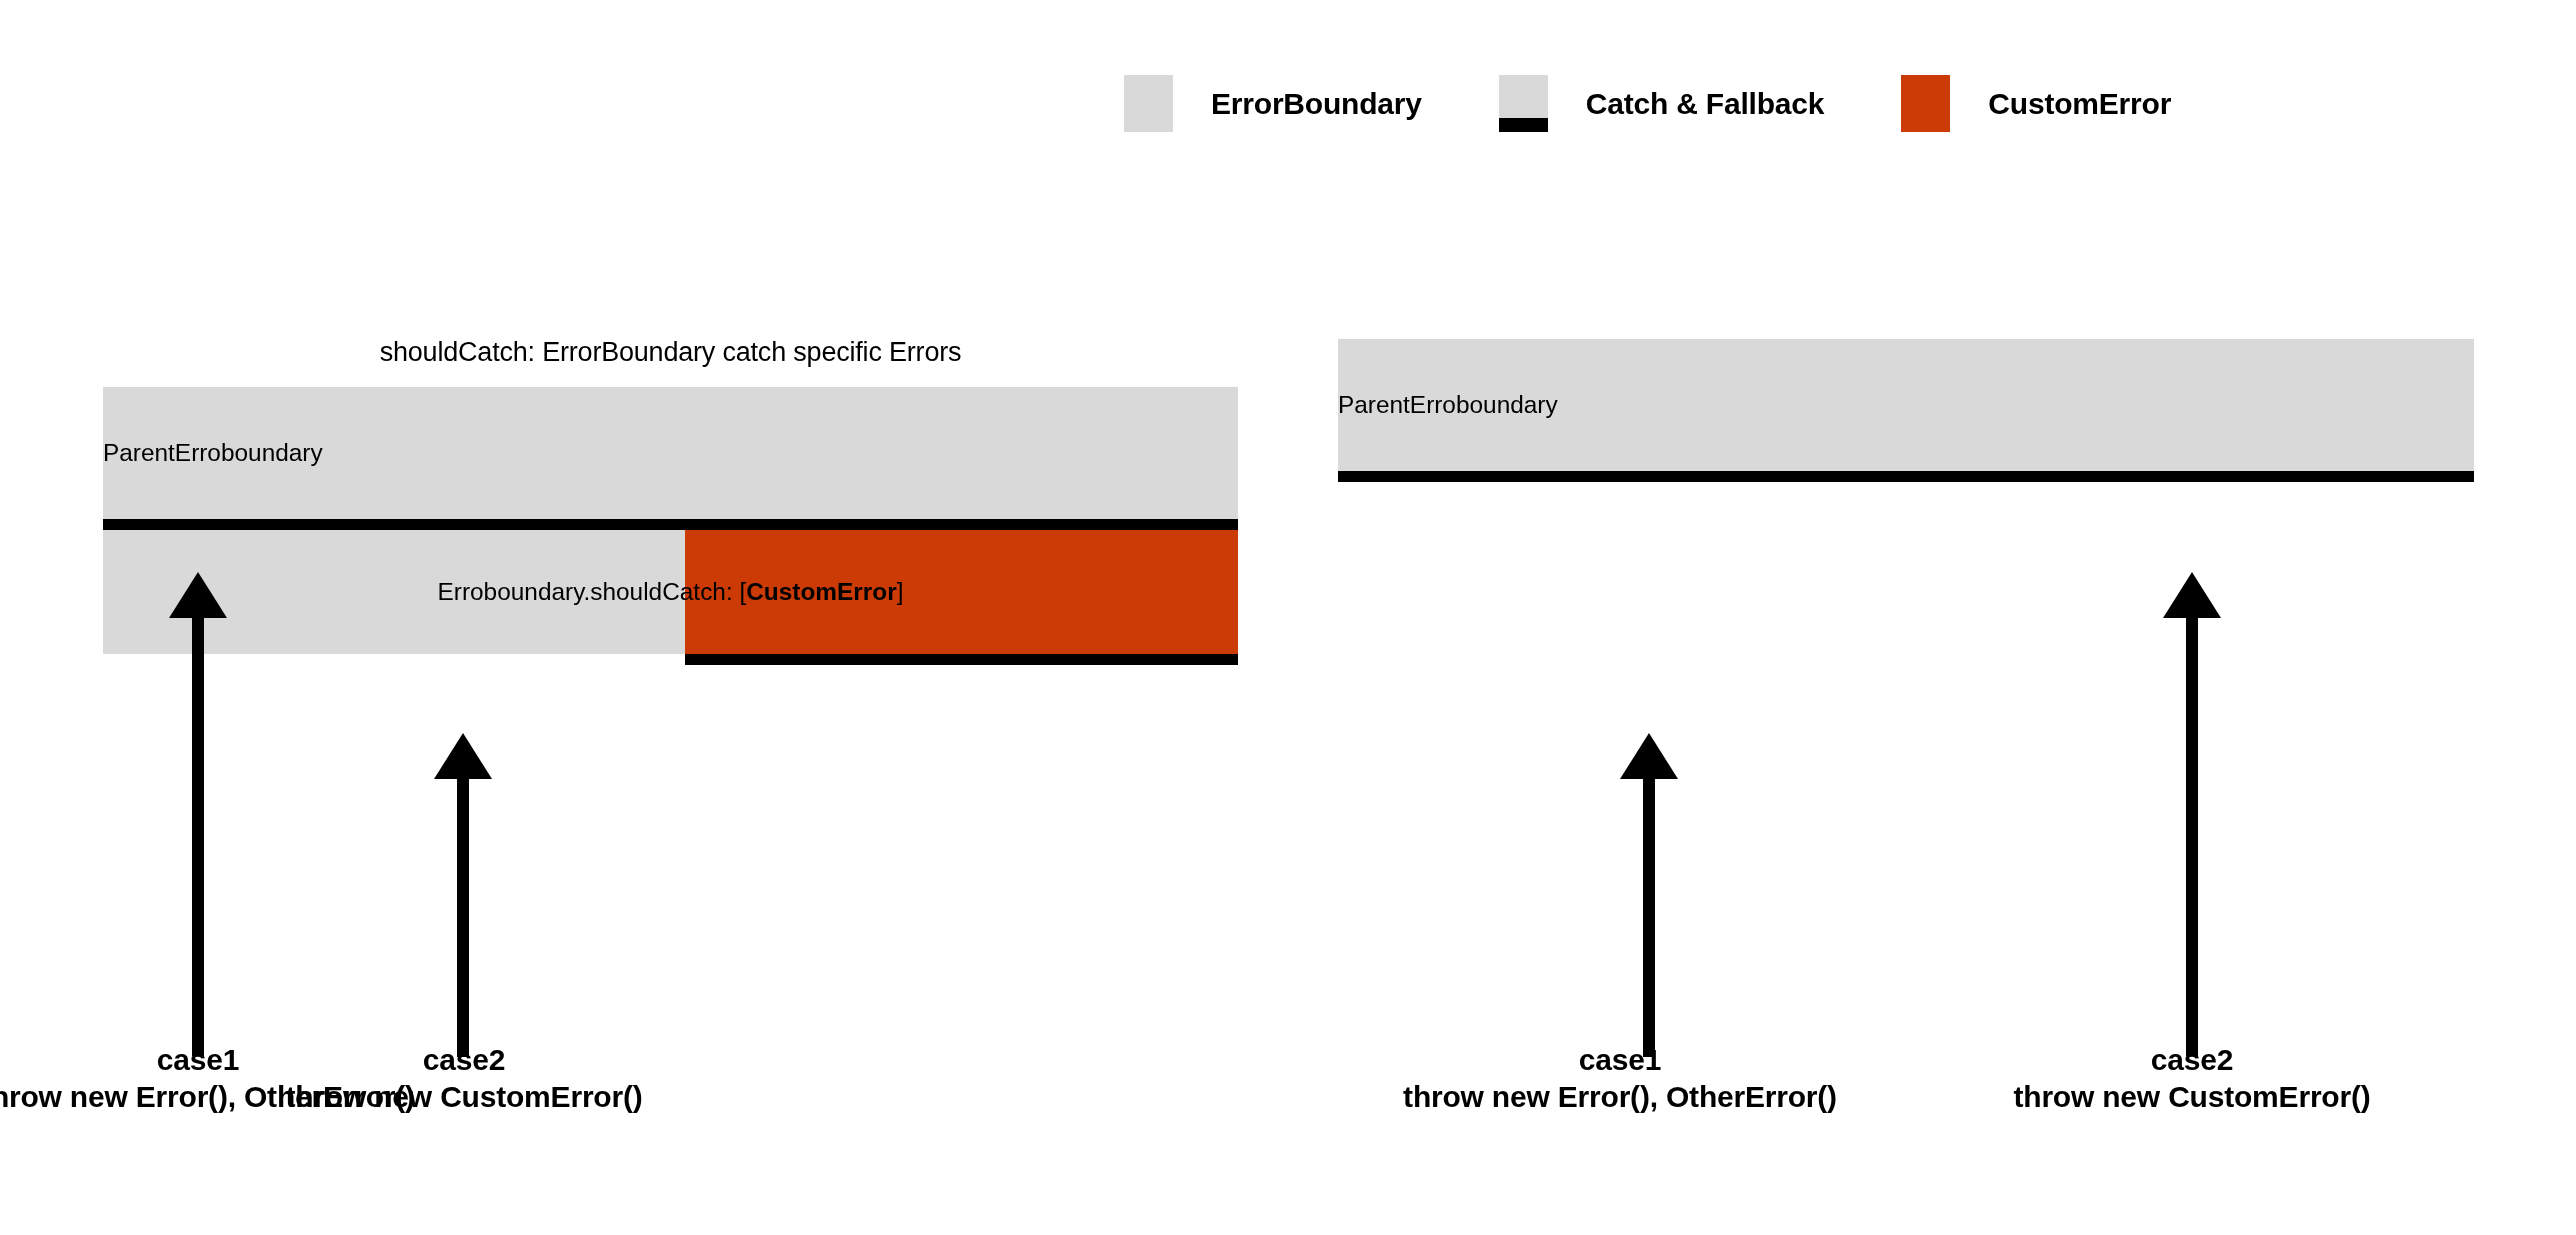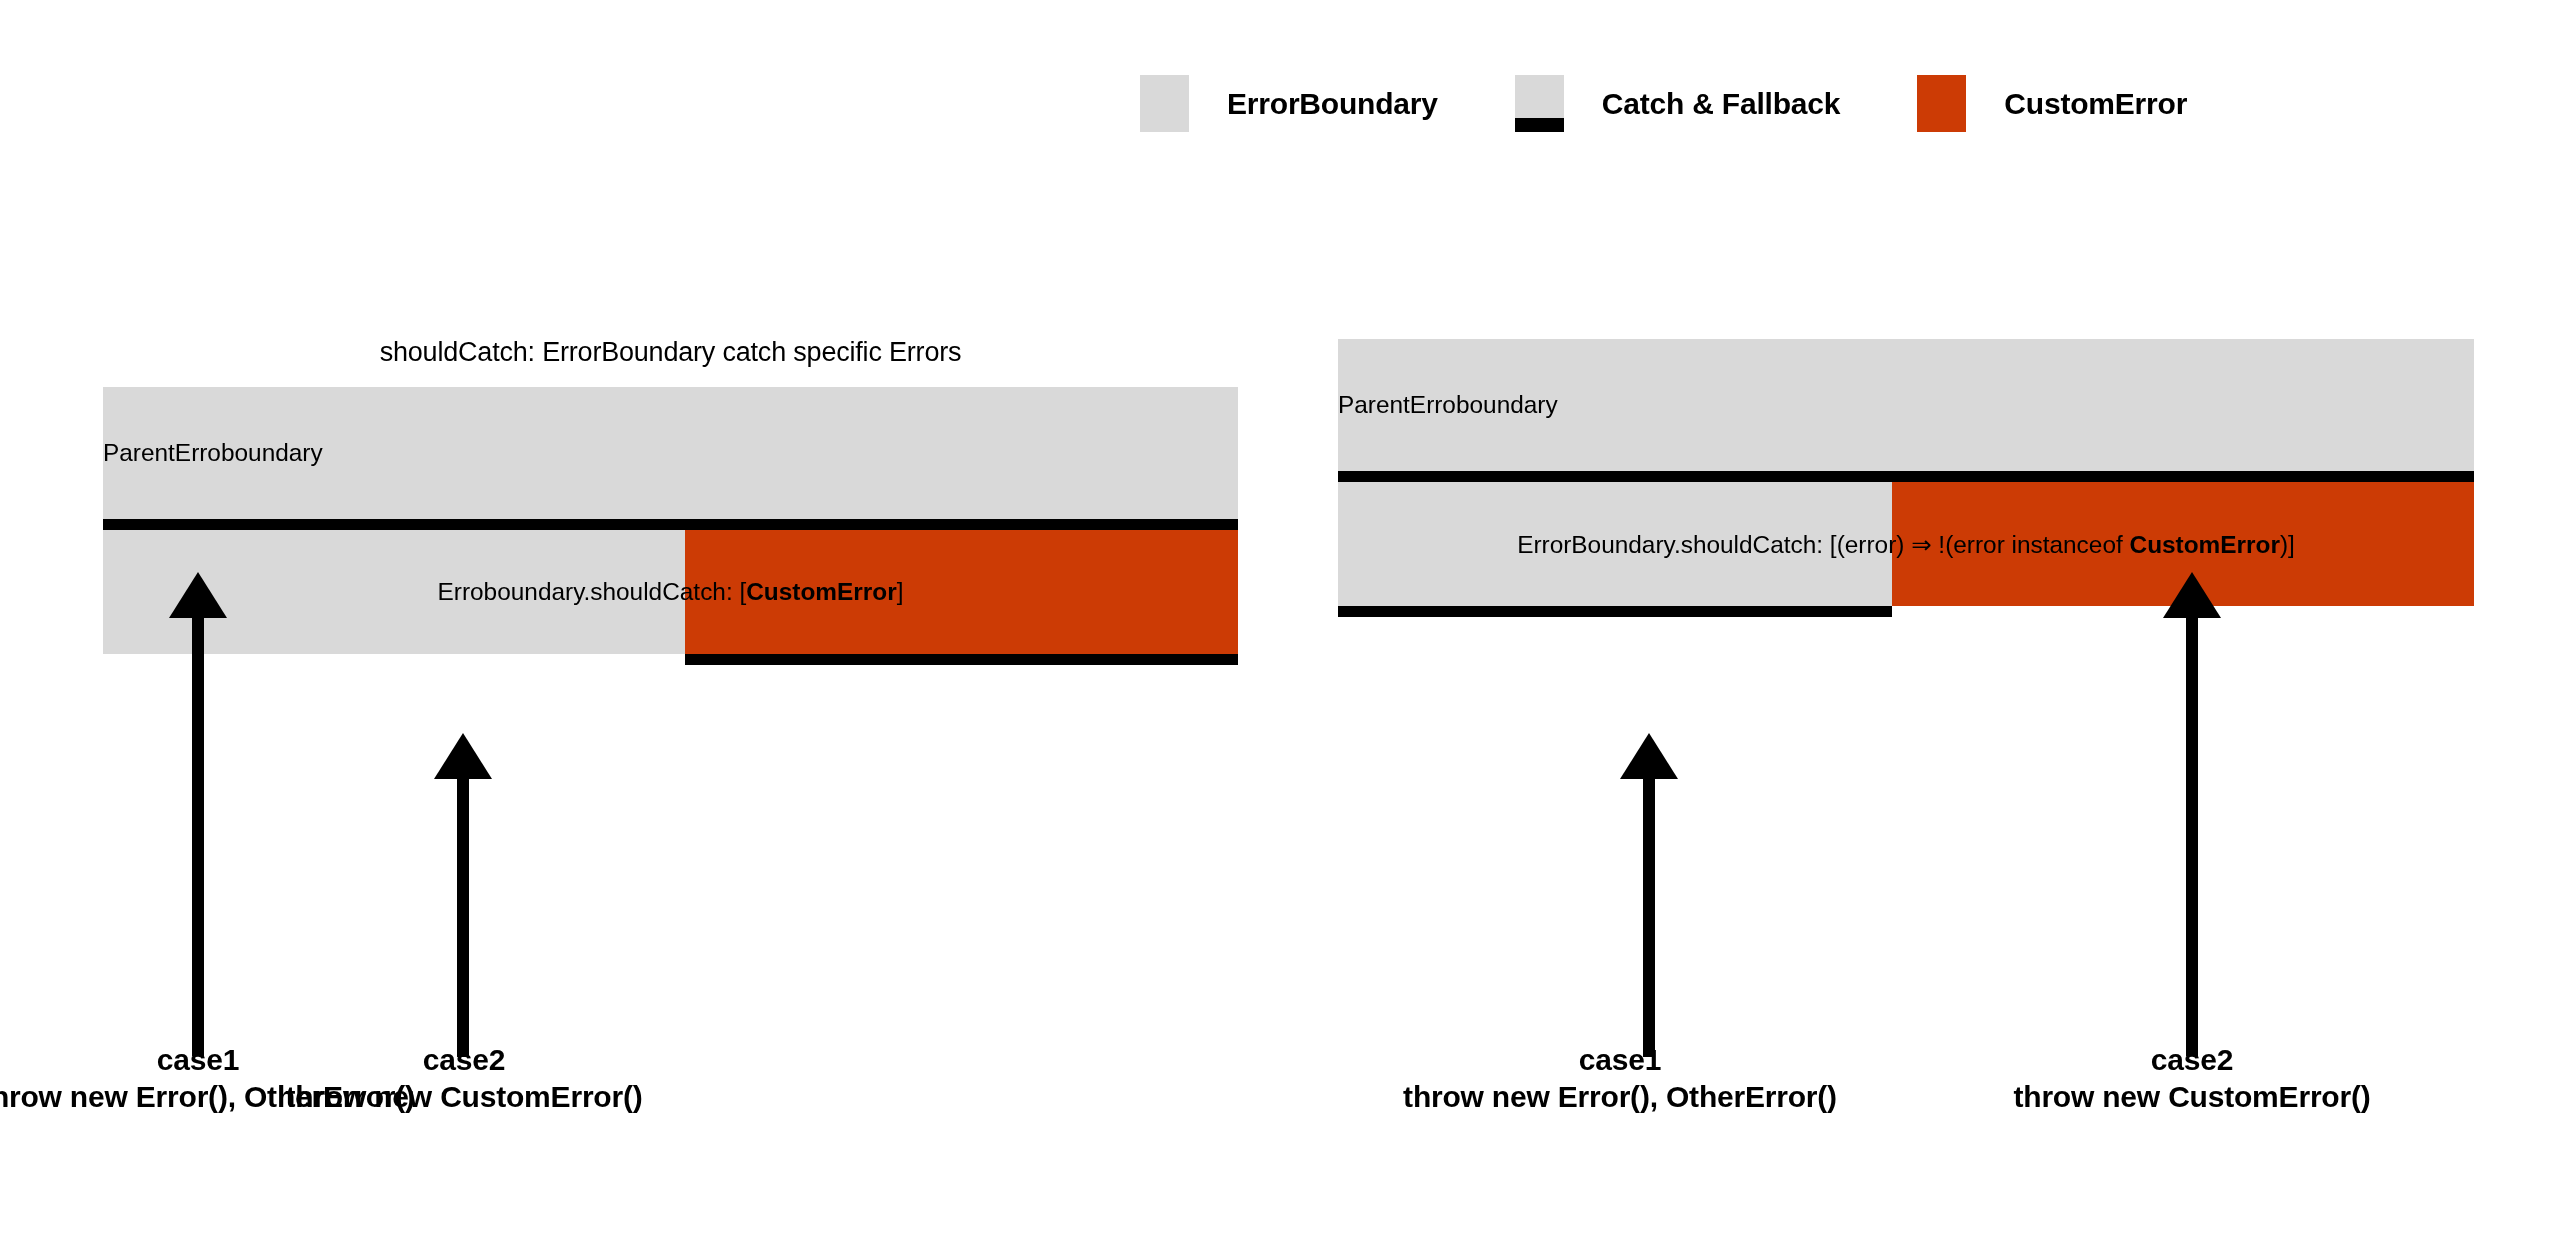--- a/index.html
+++ b/index.html
@@ -20,21 +20,20 @@
   .legend {
     position: absolute;
     top: 75px;
     left: 1124px;
     display: flex;
     align-items: center;
   }
   .legend-item {
     display: flex;
     align-items: center;
-    margin-left: 16px;
   }
   .legend-item + .legend-item { margin-left: 65px; padding-left: 12px; }
 
   .swatch {
     width: 49px;
     height: 57px;
     flex: 0 0 auto;
     position: relative;
   }
   .swatch-gray  { background: #d9d9d9; }
@@ -230,28 +229,20 @@
 
 
   <div class="boundary">
 
     <div class="parent-region">
       <span class="parent-label">ParentErroboundary</span>
     </div>
 
     <div class="catch-bar"></div>
 
-    <div class="child-region">
-      <div class="child-gray" style="width:554px;"></div>
-      <div class="child-orange"></div>
-
-      <div class="child-label"><span>ErrorBoundary.shouldCatch: [(error) ⇒ !(error instanceof </span><b>CustomError</b><span>)]</span></div>
-
-      <div class="bottom-bar" style="left:0; width:554px;"></div>
-    </div>
 
   </div>
 </div>
 
 <div class="arrow" style="top: 733px; position: absolute; left: 1620px;">
   <div class="arrow-head"></div>
   <div class="arrow-shaft" style="height:278px;"></div>
 </div>
 
 <div class="arrow" style="left:2163px; top:572px;">

